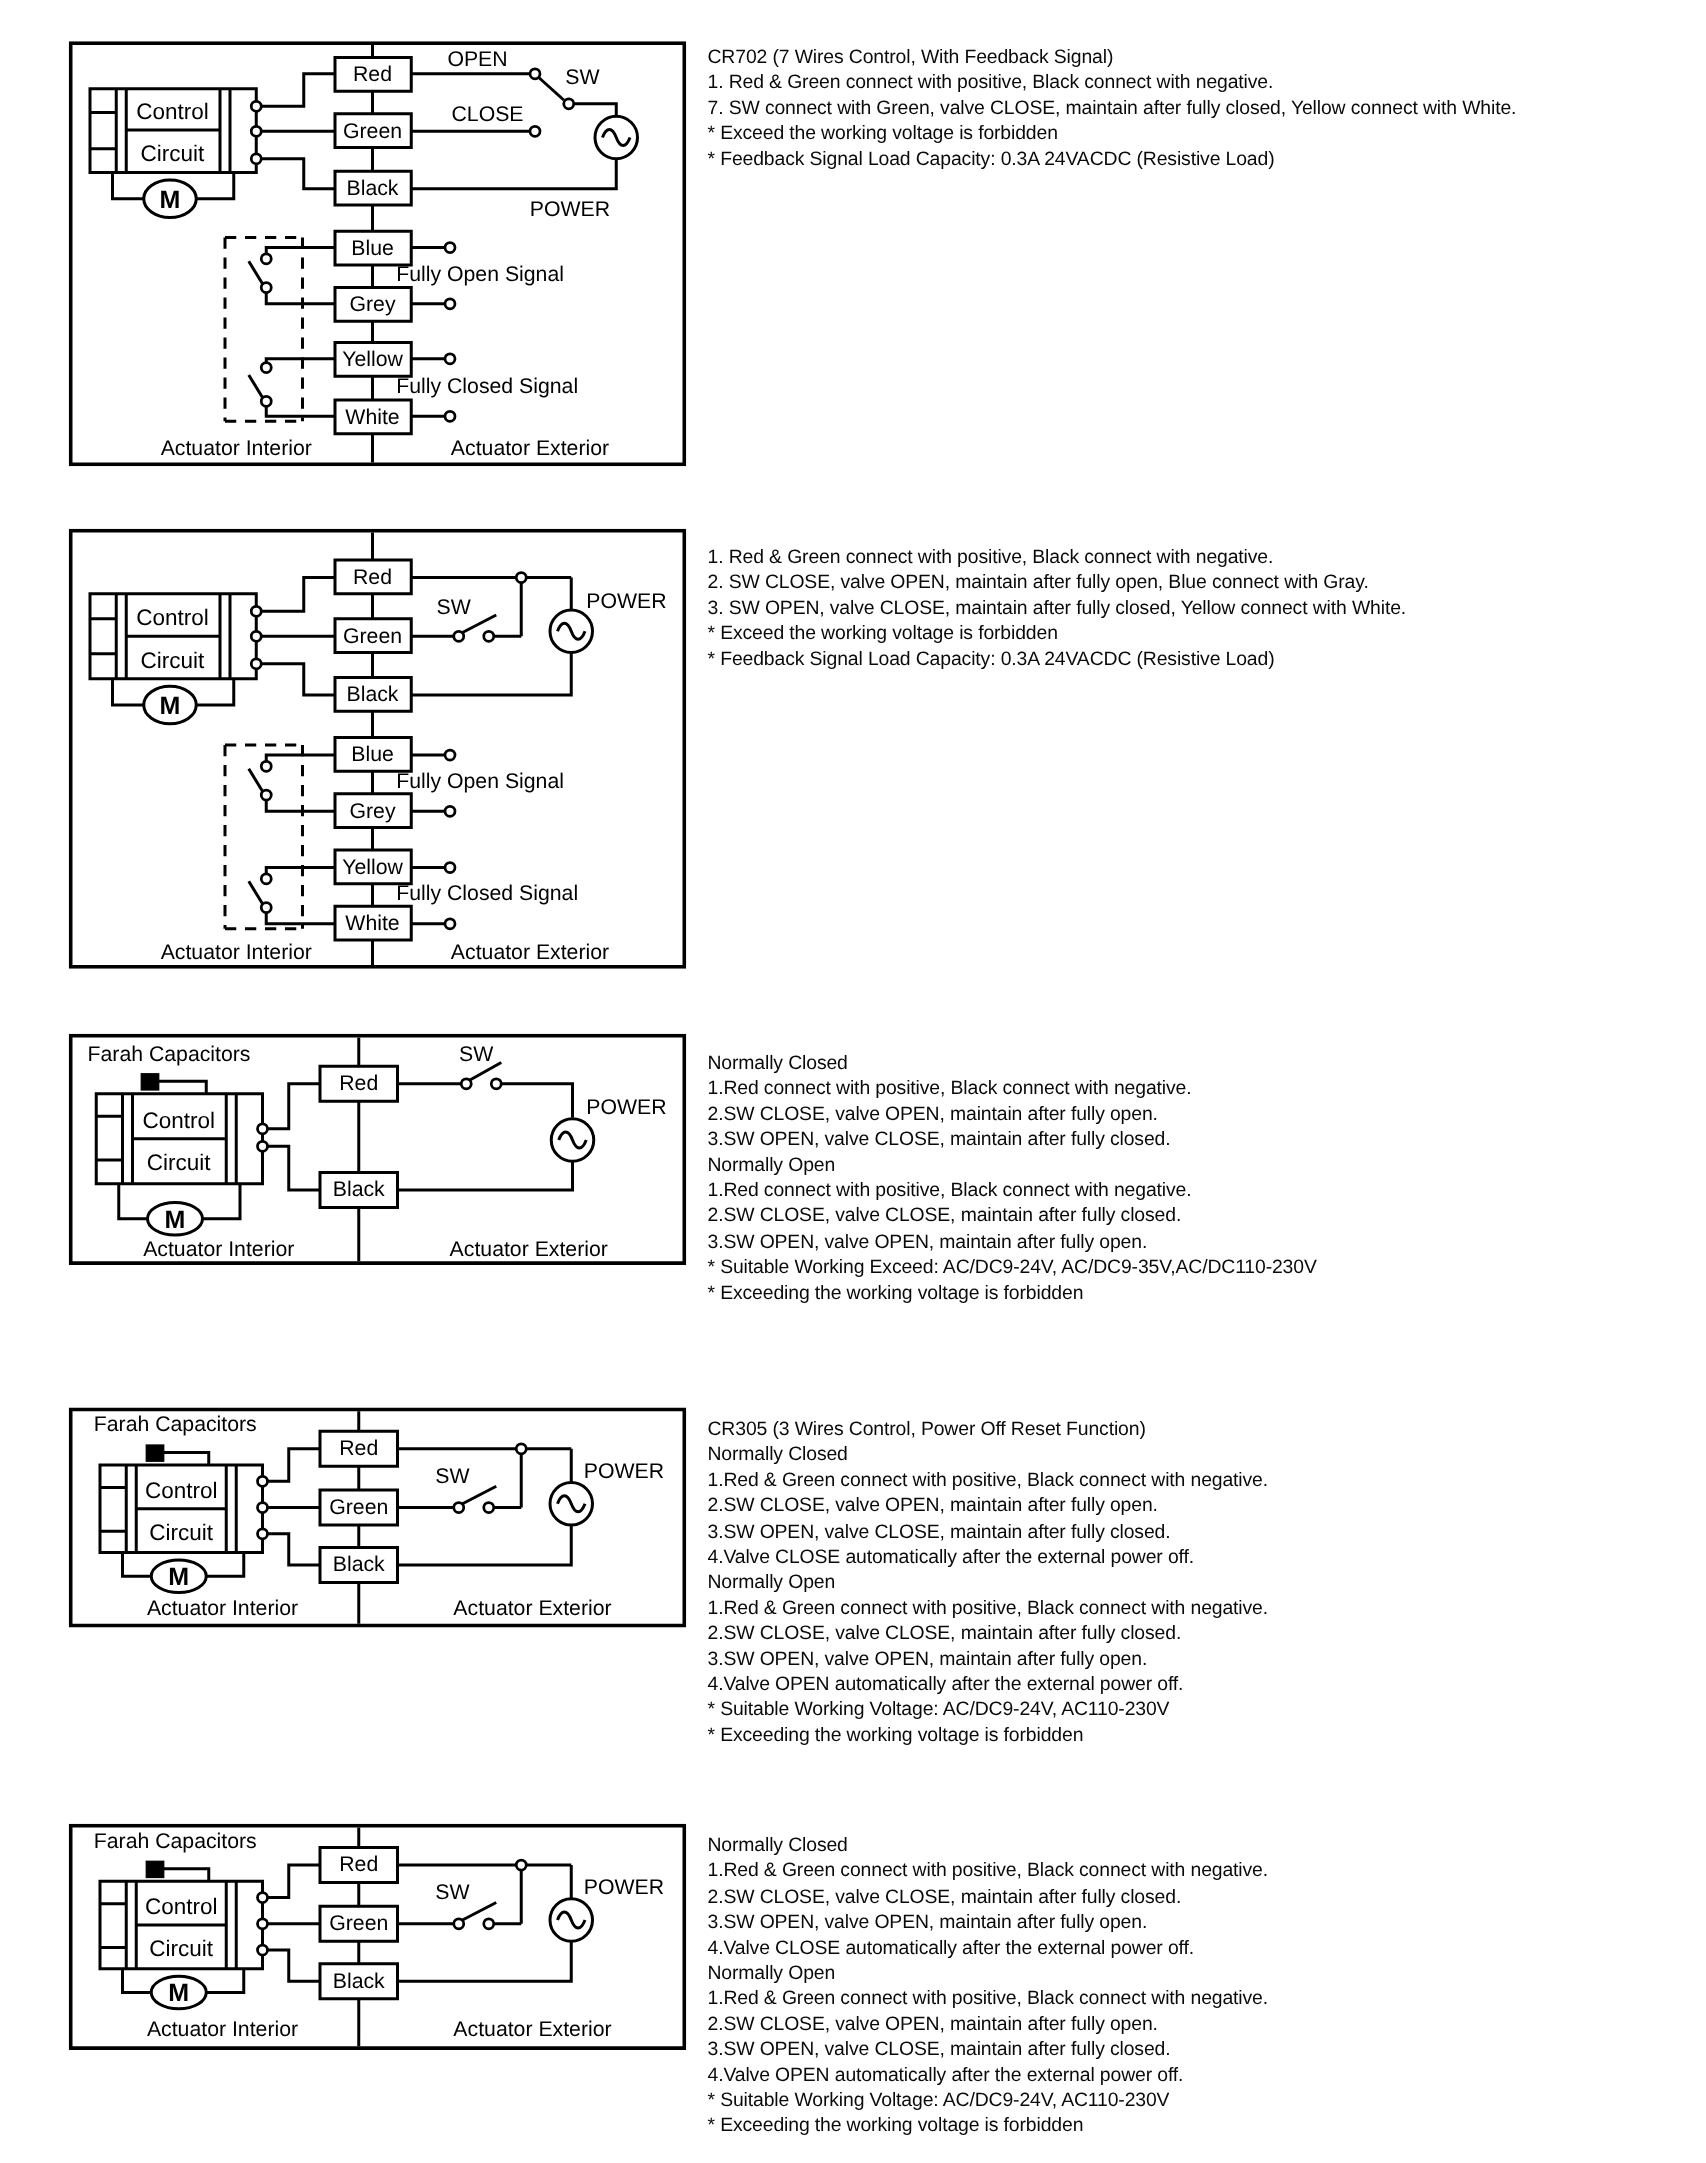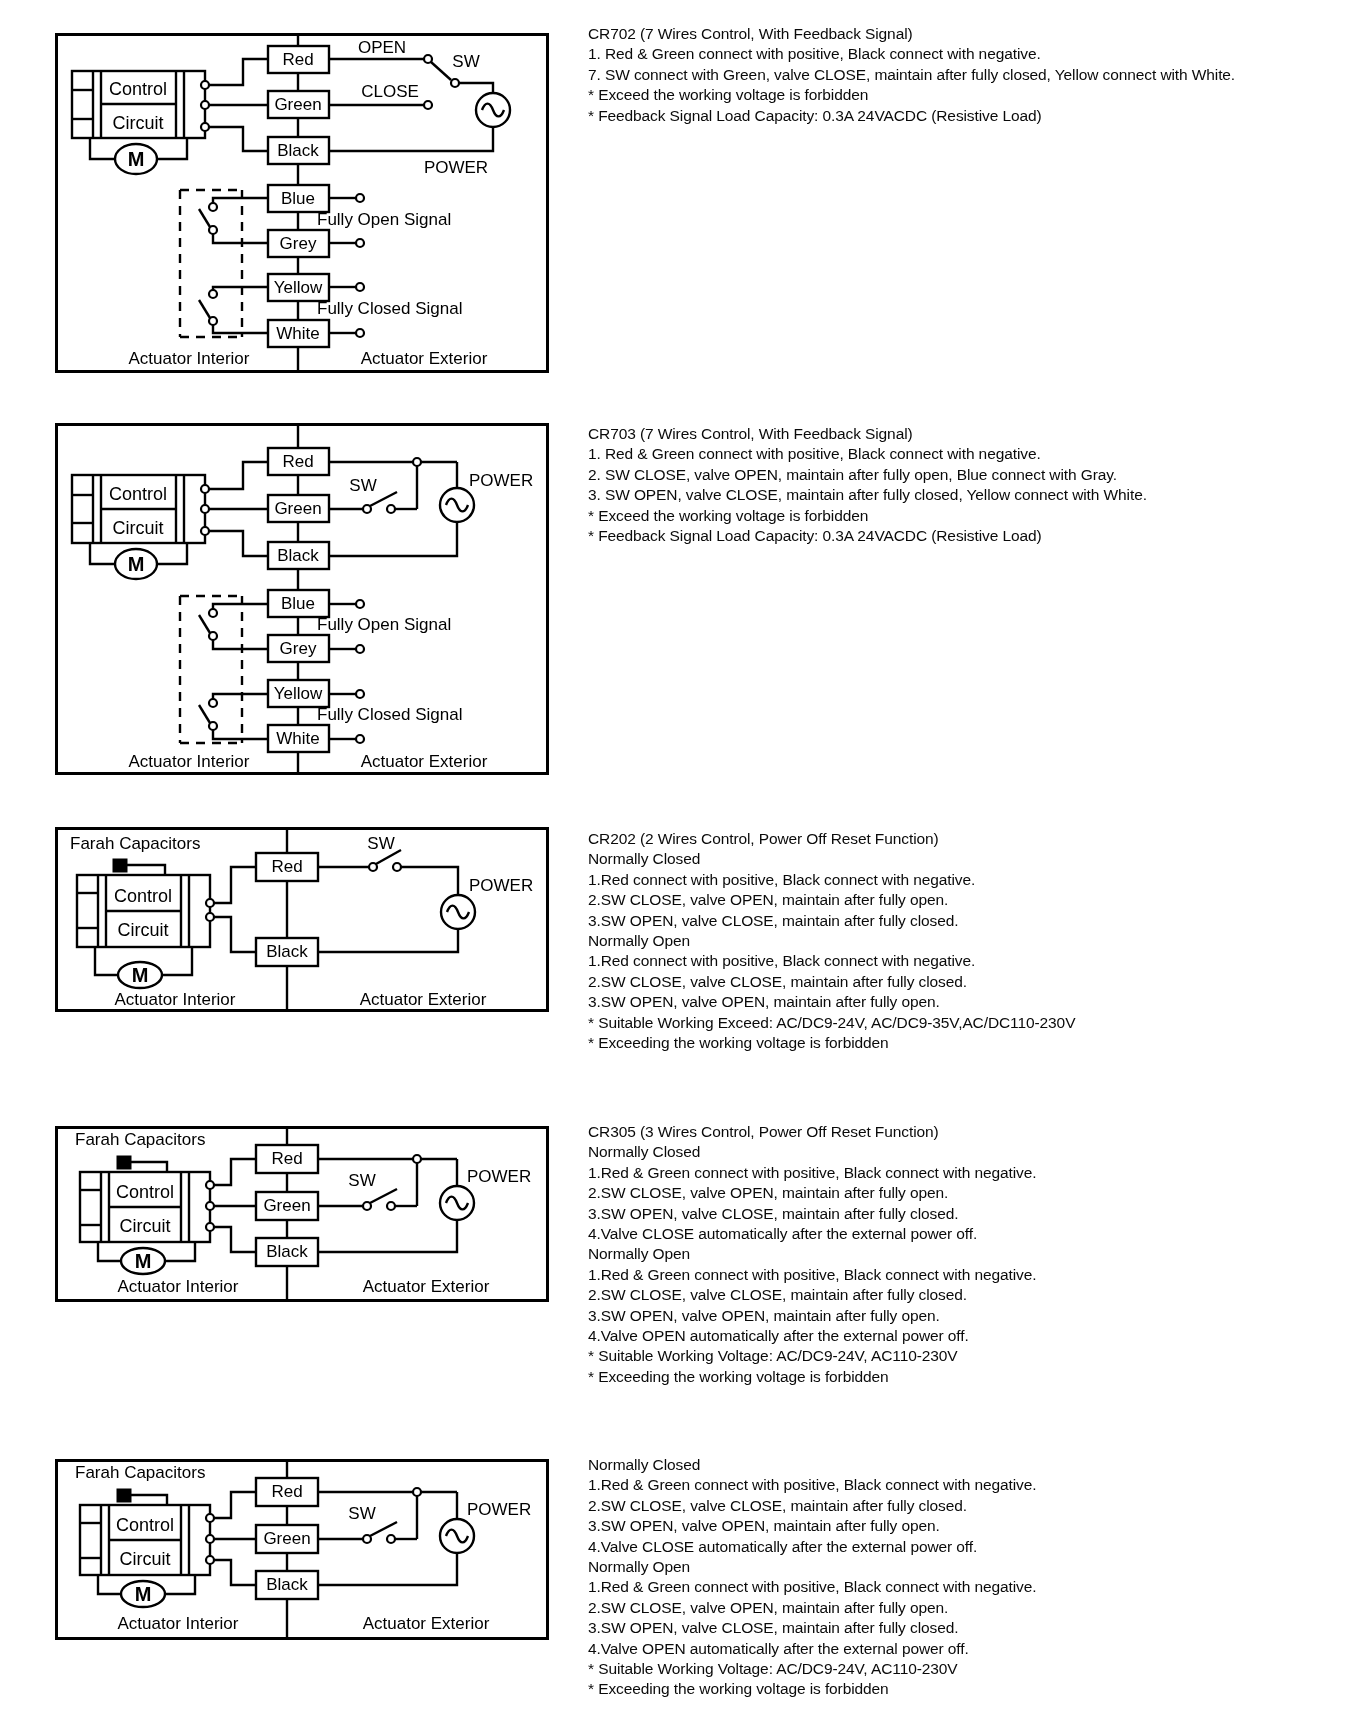--- a/index.html
+++ b/index.html
@@ -11,22 +11,22 @@
   .outer { fill:none; stroke:#000; stroke-width:3; }
   .box   { fill:#fff; stroke:#000; stroke-width:2.4; }
   .w     { fill:none; stroke:#000; stroke-width:2.4; }
   .dash  { fill:none; stroke:#000; stroke-width:2.4; stroke-dasharray:9 7; }
   .term  { fill:#fff; stroke:#000; stroke-width:2.2; }
   .cap   { fill:#000; stroke:#000; stroke-width:1; }
   text.d  { font-family:"Liberation Sans",sans-serif; font-size:17px; fill:#000; }
   text.dc { font-family:"Liberation Sans",sans-serif; font-size:18px; fill:#000; }
   text.dm { font-family:"Liberation Sans",sans-serif; font-size:20px; font-weight:bold; fill:#000; }
   
-  .spec { position:absolute; left:588px; width:770px; font-size:15.5px;
-          line-height:20.4px; white-space:nowrap; letter-spacing:-0.1px; }
+  .spec { position:absolute; left:566px; width:770px; font-size:15.5px;
+          line-height:20.4px; white-space:nowrap; letter-spacing:-0.1px;margin-top:12px; }
   .spec-line { height:20.4px; }
 </style>
 </head>
 <body>
 
 <div class="stage">
 
   <svg class="diagram" style="top:33px" width="494" height="340" viewBox="0 0 494 340">
     <rect class="outer" x="1.5" y="1.5" width="491" height="337"></rect>
     <line class="w" x1="243" y1="3" x2="243" y2="337"></line>
@@ -217,21 +217,20 @@
         <text class="d" x="243" y="321" text-anchor="middle">White</text>
     </g>
     <text class="d" x="308" y="68" text-anchor="middle">SW</text>
     <text class="d" x="414" y="63">POWER</text>
     <text class="d" x="262" y="207">Fully Open Signal</text>
     <text class="d" x="262" y="297">Fully Closed Signal</text>
     <text class="d" x="134" y="344" text-anchor="middle">Actuator Interior</text>
     <text class="d" x="369" y="344" text-anchor="middle">Actuator Exterior</text>
   </svg>
   <div class="spec" style="top:424px">
-      <div class="spec-line">CR703 (7 Wires Control, With Feedback Signal)</div>
       <div class="spec-line">1. Red &amp; Green connect with positive, Black connect with negative.</div>
       <div class="spec-line">2. SW CLOSE, valve OPEN, maintain after fully open, Blue connect with Gray.</div>
       <div class="spec-line">3. SW OPEN, valve CLOSE, maintain after fully closed, Yellow connect with White.</div>
       <div class="spec-line">* Exceed the working voltage is forbidden</div>
       <div class="spec-line">* Feedback Signal Load Capacity: 0.3A 24VACDC (Resistive Load)</div>
     </div>
 
   <svg class="diagram" style="top:827px" width="494" height="185" viewBox="0 0 494 185">
     <rect class="outer" x="1.5" y="1.5" width="491" height="182"></rect>
     <line class="w" x1="232" y1="3" x2="232" y2="182"></line>
@@ -281,21 +280,20 @@
       <rect class="box" x="201" y="111" width="62" height="28"></rect>
         <text class="d" x="232" y="130" text-anchor="middle">Black</text>
     </g>
     <text class="d" x="15" y="22">Farah Capacitors</text>
     <text class="d" x="326" y="22" text-anchor="middle">SW</text>
     <text class="d" x="414" y="64">POWER</text>
     <text class="d" x="120" y="178" text-anchor="middle">Actuator Interior</text>
     <text class="d" x="368" y="178" text-anchor="middle">Actuator Exterior</text>
   </svg>
   <div class="spec" style="top:829px">
-      <div class="spec-line">CR202 (2 Wires Control, Power Off Reset Function)</div>
       <div class="spec-line">Normally Closed</div>
       <div class="spec-line">1.Red connect with positive, Black connect with negative.</div>
       <div class="spec-line">2.SW CLOSE, valve OPEN, maintain after fully open.</div>
       <div class="spec-line">3.SW OPEN, valve CLOSE, maintain after fully closed.</div>
       <div class="spec-line">Normally Open</div>
       <div class="spec-line">1.Red connect with positive, Black connect with negative.</div>
       <div class="spec-line">2.SW CLOSE, valve CLOSE, maintain after fully closed.</div>
       <div class="spec-line">3.SW OPEN, valve OPEN, maintain after fully open.</div>
       <div class="spec-line">* Suitable Working Exceed: AC/DC9-24V, AC/DC9-35V,AC/DC110-230V</div>
       <div class="spec-line">* Exceeding the working voltage is forbidden</div>

